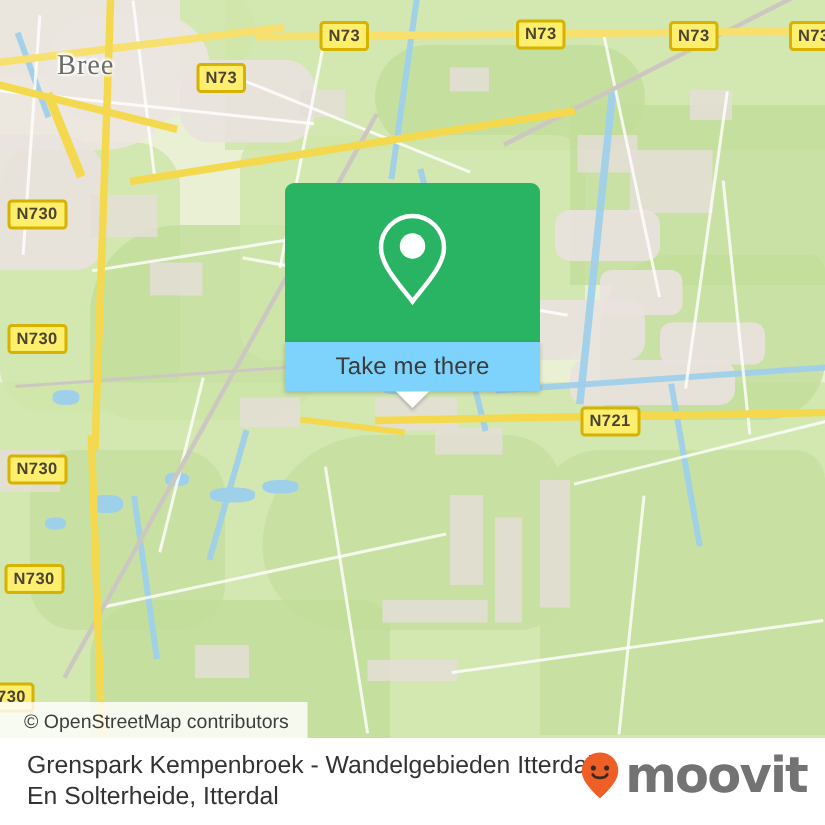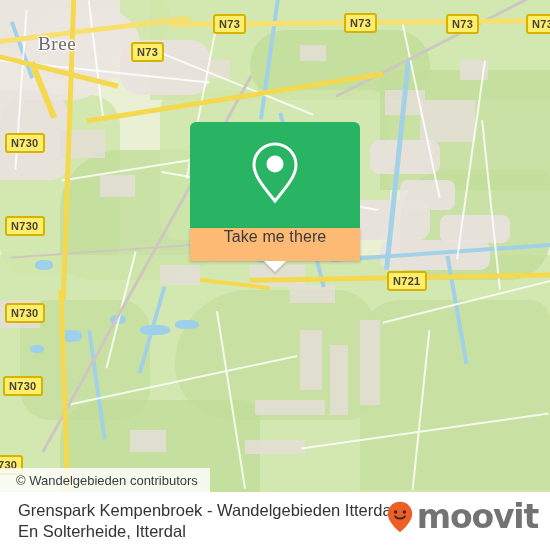--- a/index.html
+++ b/index.html
@@ -47,22 +47,22 @@
     margin-top:15px;
   }
 
   
   #popup{position:absolute;left:190px;top:122px;width:170px;}
   #popup-head{
     height:106px;background:#28b463;border-radius:6px 6px 0 0;
     display:flex;align-items:center;justify-content:center;
   }
   #popup-foot{
-    height:33px;background:#fdba74;
-    display:flex;justify-content:center;
+    height:33px;background:#7dd3fc;
+    display:flex;align-items:center;justify-content:center;
     box-shadow:0 1px 3px rgba(0,0,0,.22);
   }
   #popup-foot span{color:#3b3b3b;font-size:16px;letter-spacing:.1px;}
   #popup-tail{
     position:absolute;left:50%;top:139px;margin-left:-11px;
     width:0;height:0;border-left:11px solid transparent;
     border-right:11px solid transparent;border-top:11px solid #ffffff;
     filter:drop-shadow(0 2px 1px rgba(0,0,0,.18));
   }
 
@@ -212,21 +212,21 @@
       <div class="shield" style="left:5px;top:216px;">N730</div>
       <div class="shield" style="left:5px;top:303px;">N730</div>
       <div class="shield" style="left:3px;top:376px;">N730</div>
       <div class="shield" style="left:-8px;top:455px;">730</div>
       <div class="shield" style="left:387px;top:271px;">N721</div>
     </div>
 
     <div class="placelabel" style="left:38px;top:18px;">Bree</div>
 
     <div id="attrib">
-      <span>© Wandelgebieden contributors</span>
+      <span>© OpenStreetMap contributors</span>
     </div>
 
     <div id="popup">
       <div id="popup-head">
         <span>
           <svg width="54" height="66" viewBox="0 0 54 66" aria-hidden="true">
             <path d="M27 4 C15.4 4 6 13.4 6 25 C6 37 18 49.5 27 61 C36 49.5 48 37 48 25 C48 13.4 38.6 4 27 4 Z" fill="none" stroke="#ffffff" stroke-width="3"></path>
             <circle cx="27" cy="24" r="8.5" fill="#ffffff"></circle>
           </svg>
         </span>

